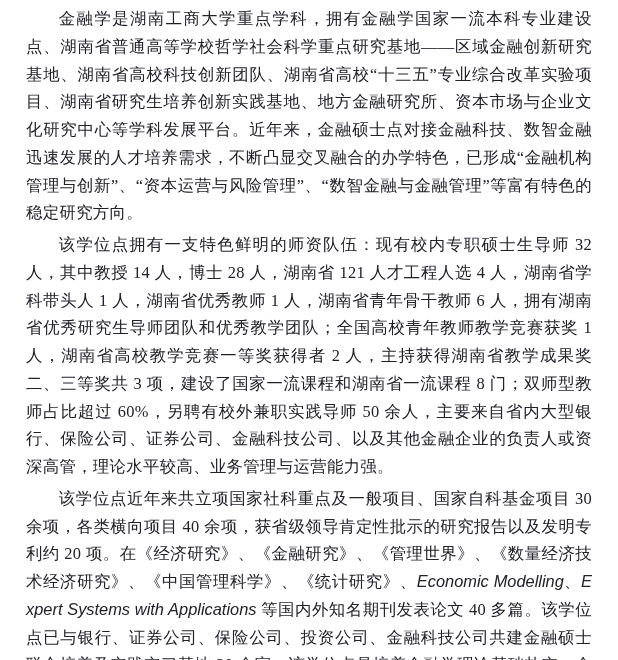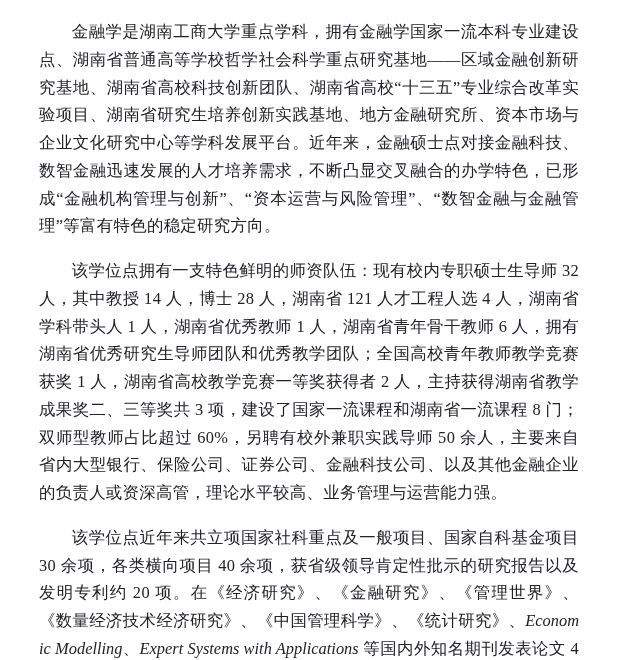--- a/index.html
+++ b/index.html
@@ -25,34 +25,34 @@
   }
 
   #body-text {
     position: absolute;
     left: 22px;
     top: 1px;
     width: 574px;
   }
 
   p.para {
-    margin: 17px;
+    margin: 4px;
     padding: 0;
     text-indent: 2em;
     text-align: justify;
     text-justify: inter-character;
     font-size: 16.4px;
     line-height: 27.75px;
     letter-spacing: 0.02em;
     word-break: break-all;
     color: #21212a;
   }
 
   .it {
-    font-family: Liberation Serif, serif;
+    font-family: Liberation Sans, sans-serif;
     font-style: italic;
     letter-spacing: 0;
   }
 </style>
 </head>
 <body>
 
 <div id="page">
 
   <div id="body-text">

